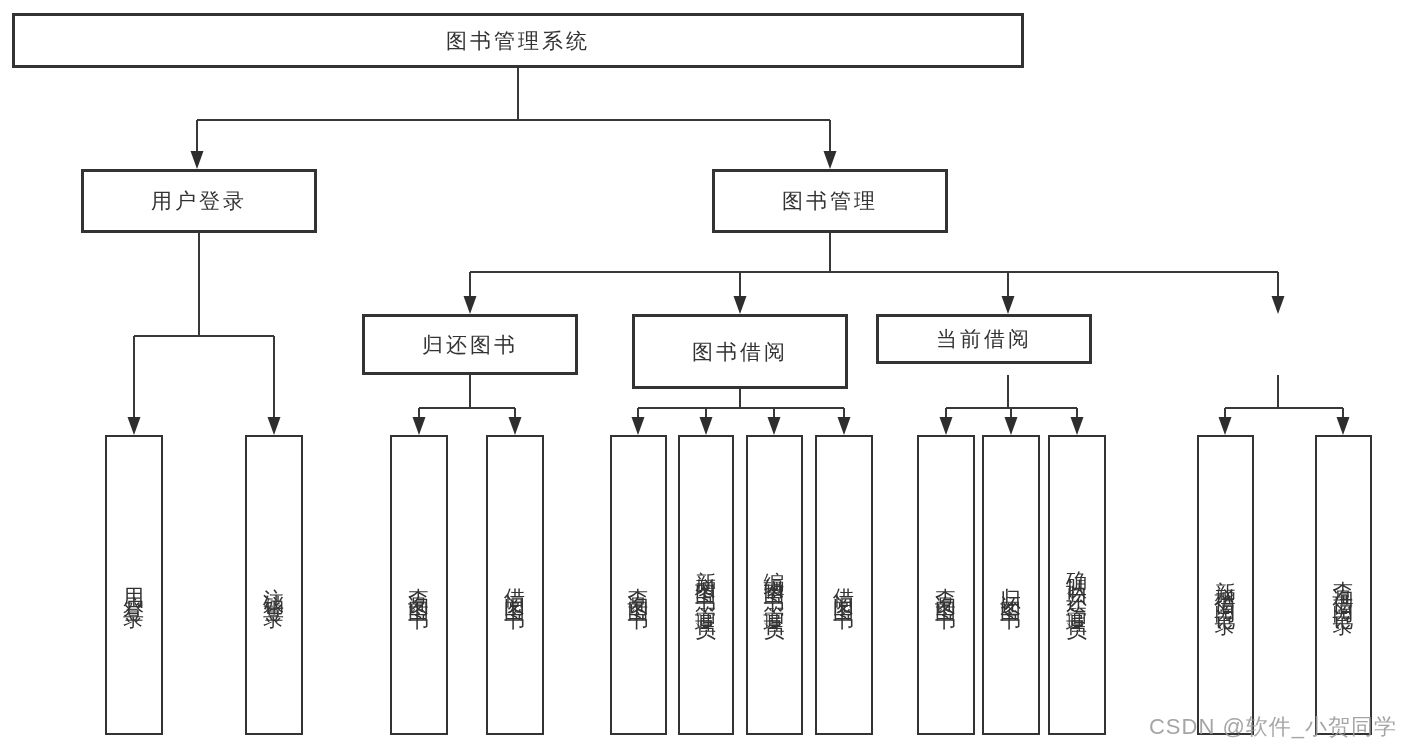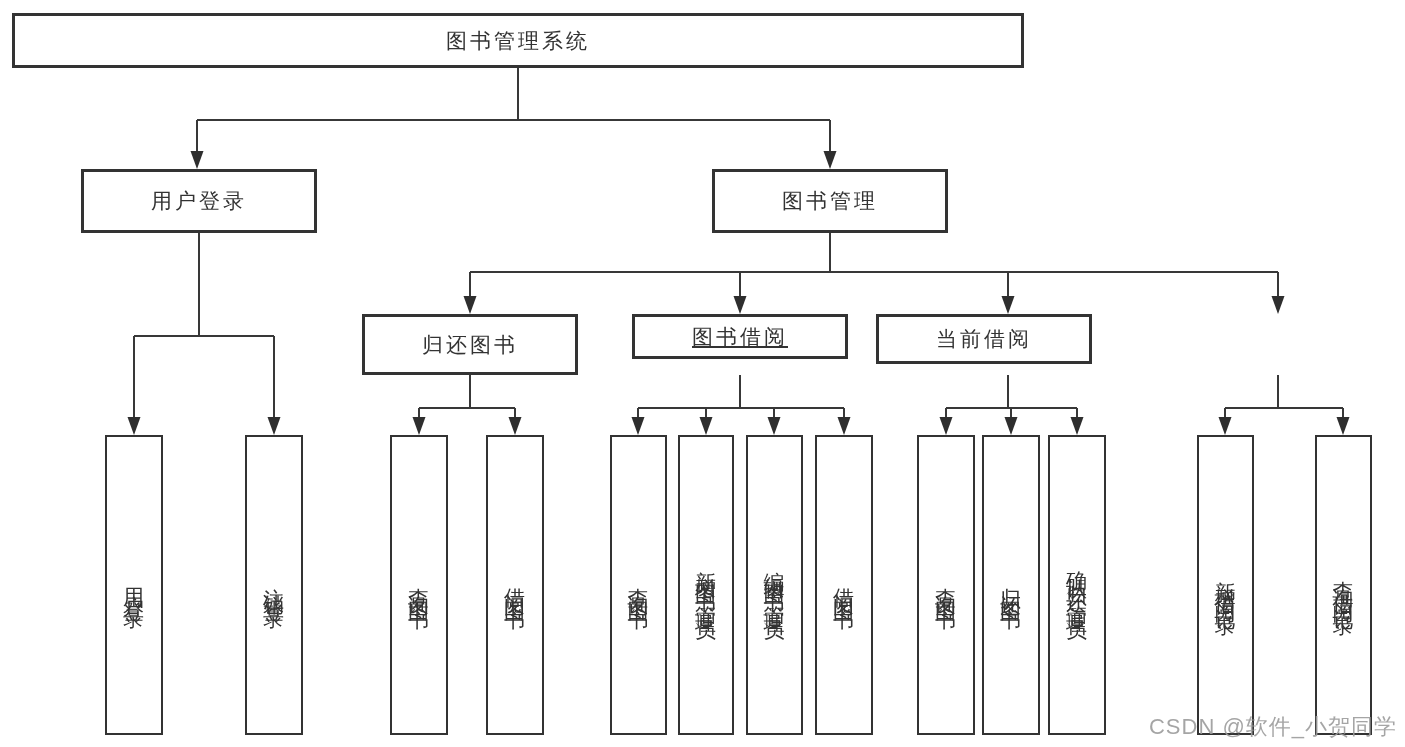--- a/index.html
+++ b/index.html
@@ -107,21 +107,21 @@
     <line x1="1343" y1="408" x2="1343" y2="418"></line>
       <polygon points="1336.5,417 1349.5,417 1343,435"></polygon>
   </svg>
 
   <div class="box" style="left:12px; top:13px; width:1012px; height:55px;">图书管理系统</div>
 
   <div class="box" style="left:81px; top:169px; width:236px; height:64px;">用户登录</div>
   <div class="box" style="left:712px; top:169px; width:236px; height:64px;">图书管理</div>
 
   <div class="box" style="left:362px; top:314px; width:216px; height:61px;">归还图书</div>
-  <div class="box" style="left:632px; top:314px; width:216px; height:45px;text-decoration:underline;">图书借阅</div>
+  <div class="box" style="left:632px; top:314px; width:216px; height:75px;">图书借阅</div>
   <div class="box" style="left:876px; top:314px; width:216px; height:50px;">当前借阅</div>
 
   <div class="box leaf" style="left:105px; top:435px; width:58px; height:300px;">用户登录</div>
   <div class="box leaf" style="left:245px; top:435px; width:58px; height:300px;">注销登录</div>
 
   <div class="box leaf" style="left:390px; top:435px; width:58px; height:300px;">查询图书</div>
   <div class="box leaf" style="left:486px; top:435px; width:58px; height:300px;">借阅图书</div>
 
   <div class="box leaf" style="left:610px; top:435px; width:57px; height:300px;">查询图书</div>
   <div class="box leaf" style="left:678px; top:435px; width:56px; height:300px;">新增图书（管理员）</div>

